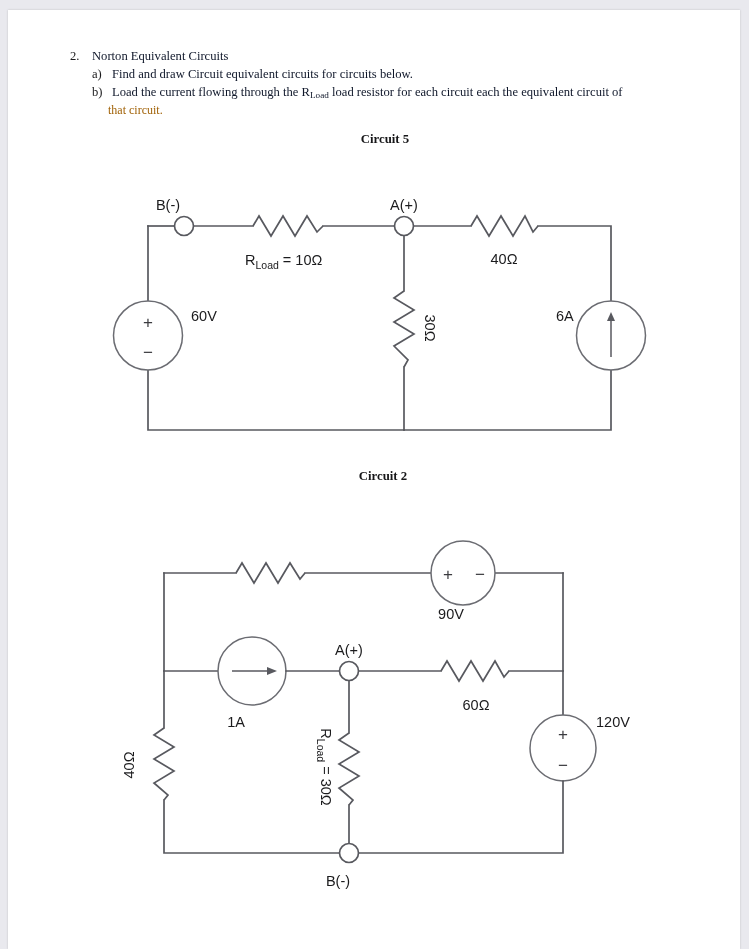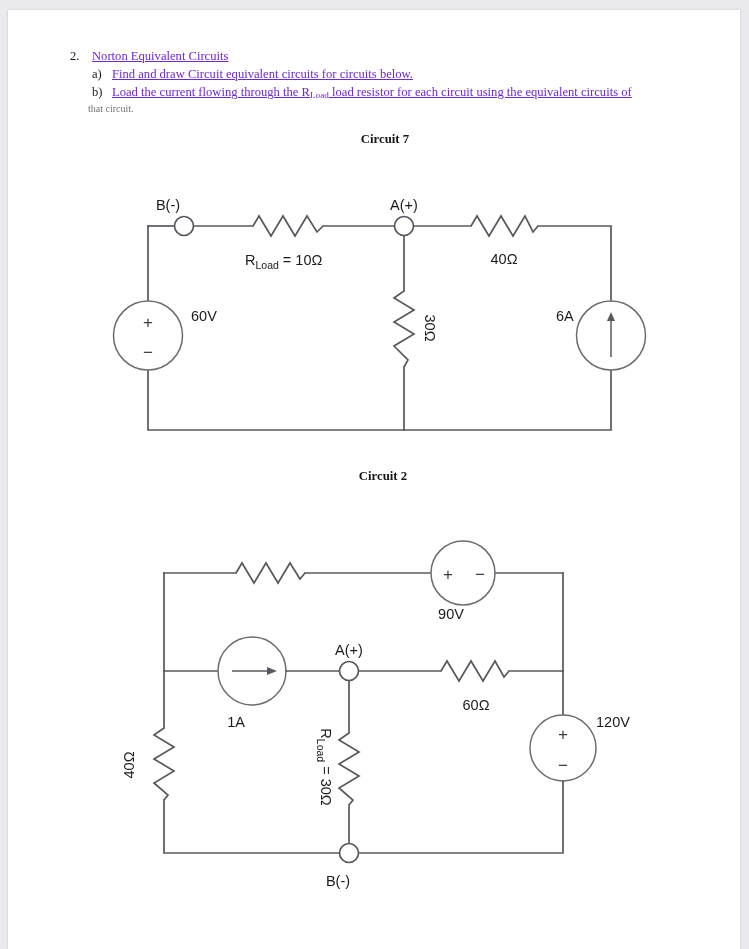--- a/index.html
+++ b/index.html
@@ -10,24 +10,24 @@
   }
   #page{
     position:absolute;left:8px;top:10px;width:732px;height:939px;
     background:#ffffff;
     box-shadow:0 0 2px rgba(0,0,0,0.18);
     overflow:hidden;
   }
   .qblock{position:absolute;left:62px;top:38px;width:640px;}
   .qrow{display:flex;align-items:flex-start;line-height:1.42;}
   .qnum{width:22px;flex:none;font-size:12.6px;color:#19191b;}
-  .qtext{font-size:12.6px;color:#6d28d9;text-decoration:underline;}
+  .qtext{font-size:12.6px;color:#0f172a;}
   .sub{margin-left:22px;}
   .sublabel{width:20px;flex:none;font-size:12.6px;color:#19191b;}
-  .cont{margin-left:18px;font-size:10px;color:#737373;}
+  .cont{margin-left:38px;font-size:12px;color:#a16207;}
   .rload-sub{font-size:9.2px;vertical-align:baseline;position:relative;top:2px;}
   .circuit-title{
     position:absolute;font-weight:bold;font-size:12.8px;color:#171719;
     text-align:center;width:200px;
   }
   #c1title{left:277px;top:122px;}
   #c2title{left:275px;top:459px;font-family:Liberation Serif, serif;}
   svg.circuit{position:absolute;overflow:visible;}
   .wire{stroke:#58595f;stroke-width:1.7;fill:none;stroke-linecap:square;}
   .comp{stroke:#58595f;stroke-width:1.7;fill:none;stroke-linejoin:miter;stroke-linecap:butt;}
@@ -55,29 +55,29 @@
       <div class="qnum">2.</div>
       <div class="qtext">Norton Equivalent Circuits</div>
     </div>
     <div class="qrow sub">
       <div class="sublabel">a)</div>
       <div class="qtext">Find and draw Circuit equivalent circuits for circuits below.</div>
     </div>
     <div class="qrow sub">
       <div class="sublabel">b)</div>
       <div class="qtext">
-        <span>Load the current flowing through the R</span><span class="rload-sub">Load</span><span> load resistor for each circuit using the equivalent circuits of</span>
+        <span>Load the current flowing through the R</span><span class="rload-sub">Load</span><span> load resistor for each circuit each the equivalent circuit of</span>
       </div>
     </div>
     <div class="qrow">
       <div class="cont">that circuit.</div>
     </div>
   </div>
 
-  <div class="circuit-title" id="c1title">Circuit 7</div>
+  <div class="circuit-title" id="c1title">Circuit 5</div>
 
   <svg class="circuit" id="svg1" style="left:0px;top:0px;" width="732" height="470">
 
     <path class="wire" d="M140,216 L166,216"></path>
     <path class="wire" d="M186,216 L245,216"></path>
     <path class="wire" d="M315,216 L386,216"></path>
     <path class="wire" d="M406,216 L463,216"></path>
     <path class="wire" d="M530,216 L603,216 L603,291"></path>
     <path class="wire" d="M140,216 L140,291"></path>
     <path class="wire" d="M140,360 L140,420 L396,420"></path>

